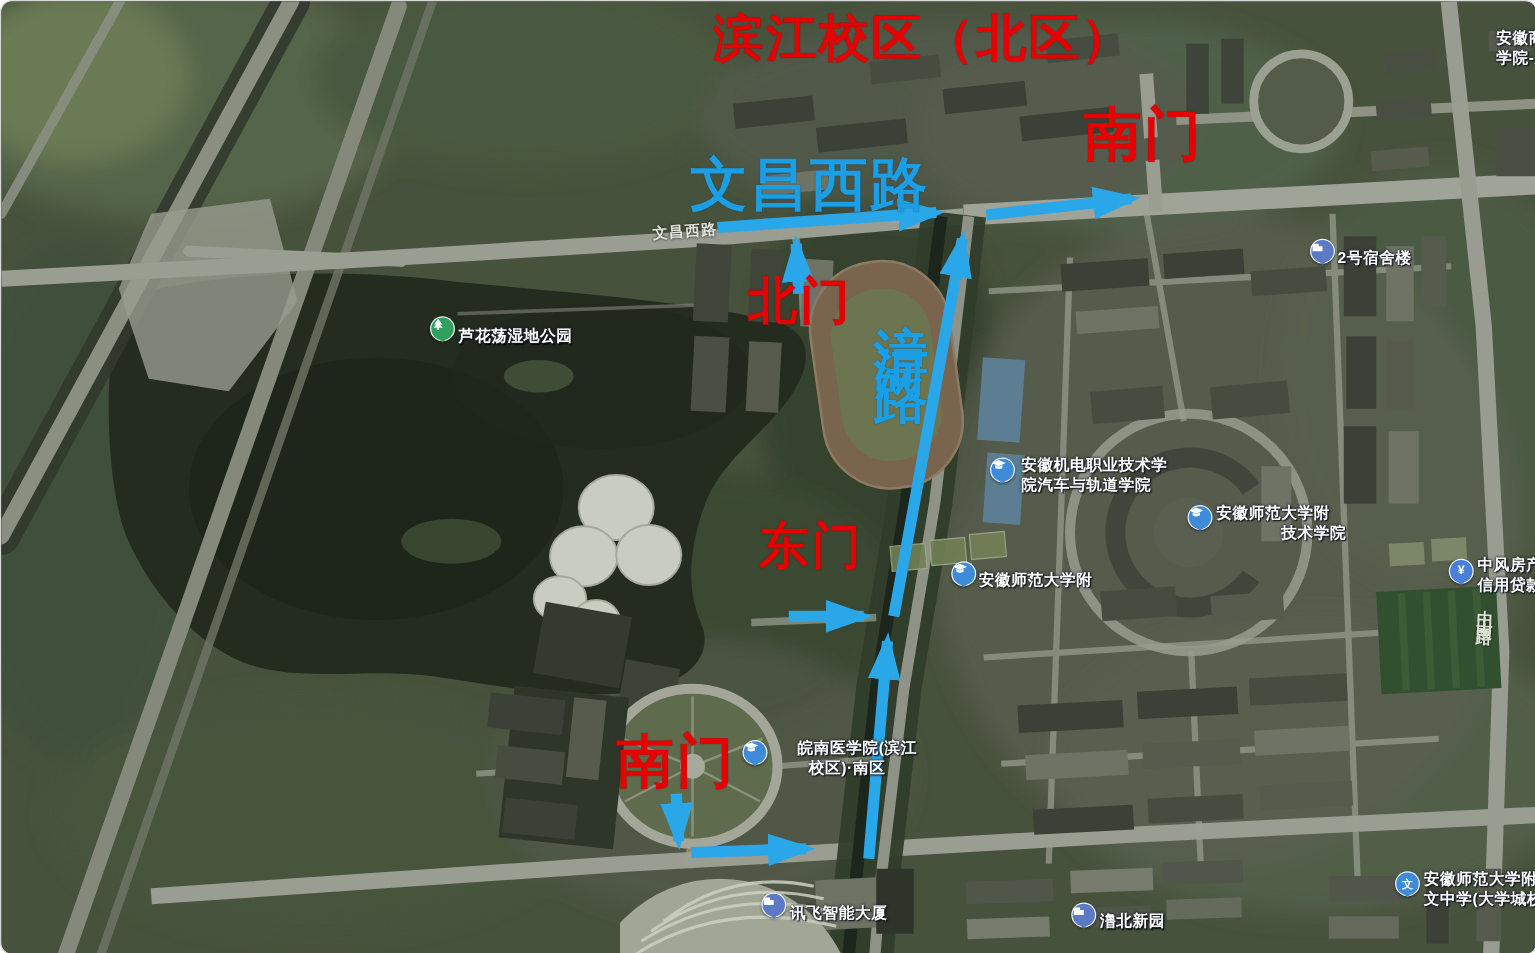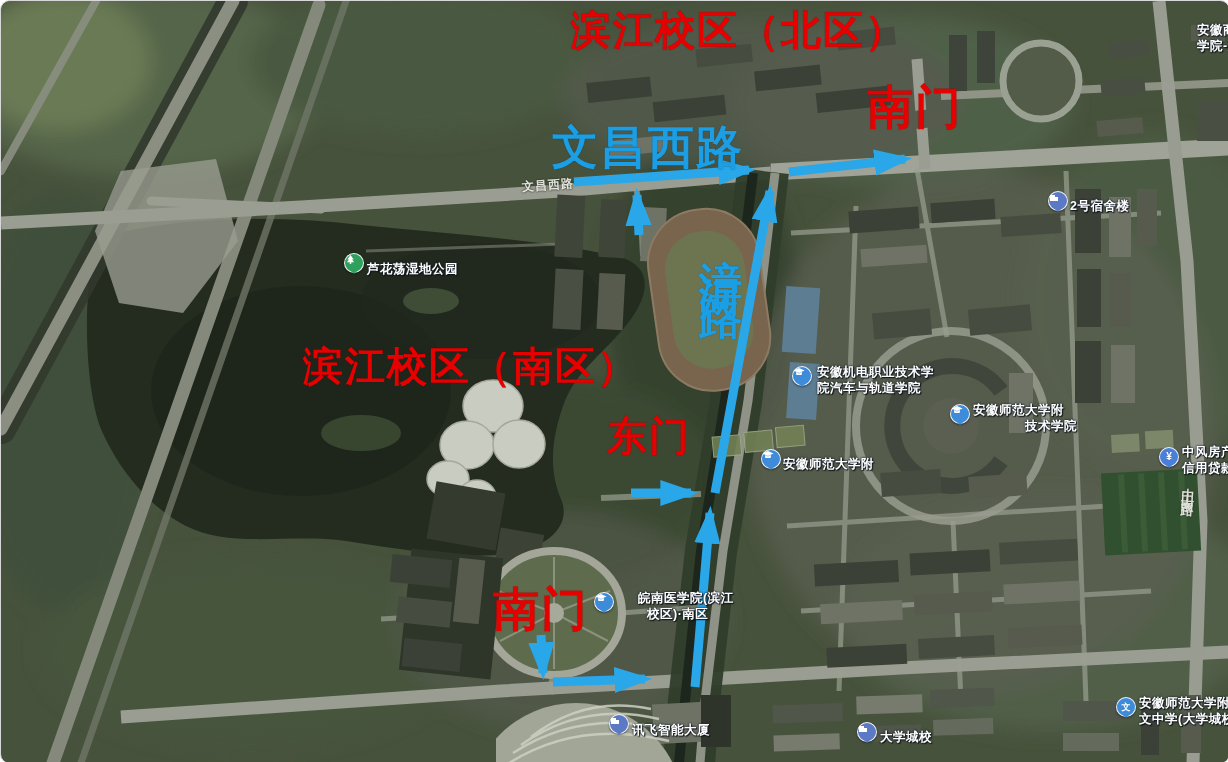--- a/index.html
+++ b/index.html
@@ -345,21 +345,21 @@
     </span>
     <span class="poi-label" style="left:631px;top:722px;">讯飞智能大厦</span>
   </div>
 
   <div class="poi">
     <span class="pin bldg" style="left:856px;top:721px;">
       <svg width="10" height="10" viewBox="0 0 10 10">
           <path d="M1,9 V3 H6 V9 Z M6,9 V5 H9 V9 Z M2.3,4.2h1.2v1.2H2.3Z M4,6.5h1.2v1.2H4Z" fill="#fff"></path>
         </svg>
     </span>
-    <span class="poi-label" style="left:879px;top:729px;">大学城校</span>
+    <span class="poi-label" style="left:879px;top:729px;">澛北新园</span>
   </div>
 
   <div class="poi">
     <span class="pin yuan" style="left:1158px;top:446px;">¥</span>
     <span class="poi-label" style="left:1181px;top:444px;">中风房产</span>
     <span class="poi-label" style="left:1181px;top:460px;">信用贷款</span>
   </div>
 
   <div class="poi">
     <span class="pin edu" style="left:1115px;top:696px;font-size:9px;">文</span>
@@ -368,18 +368,18 @@
   </div>
 
   <div class="poi">
     <span class="poi-label" style="left:1196px;top:22px;">安徽商贸</span>
     <span class="poi-label" style="left:1196px;top:38px;">学院-东门</span>
   </div>
 
   <div class="ann red" style="left:570px;top:10px;">滨江校区（北区）</div>
   <div class="ann red" style="left:866px;top:84px;font-size:46px;">南门</div>
   <div class="ann blue" style="left:551px;top:124px;font-size:46px;">文昌西路</div>
+  <div class="ann red" style="left:597px;top:220px;">北门</div>
   <div class="ann vblue" style="left:697px;top:222px;font-size:44px;">漳河路</div>
-  <div class="ann red" style="left:302px;top:346px;">滨江校区（南区）</div>
   <div class="ann red" style="left:606px;top:416px;">东门</div>
   <div class="ann red" style="left:492px;top:586px;font-size:46px;">南门</div>
 
 </div>
 
 </body></html>

